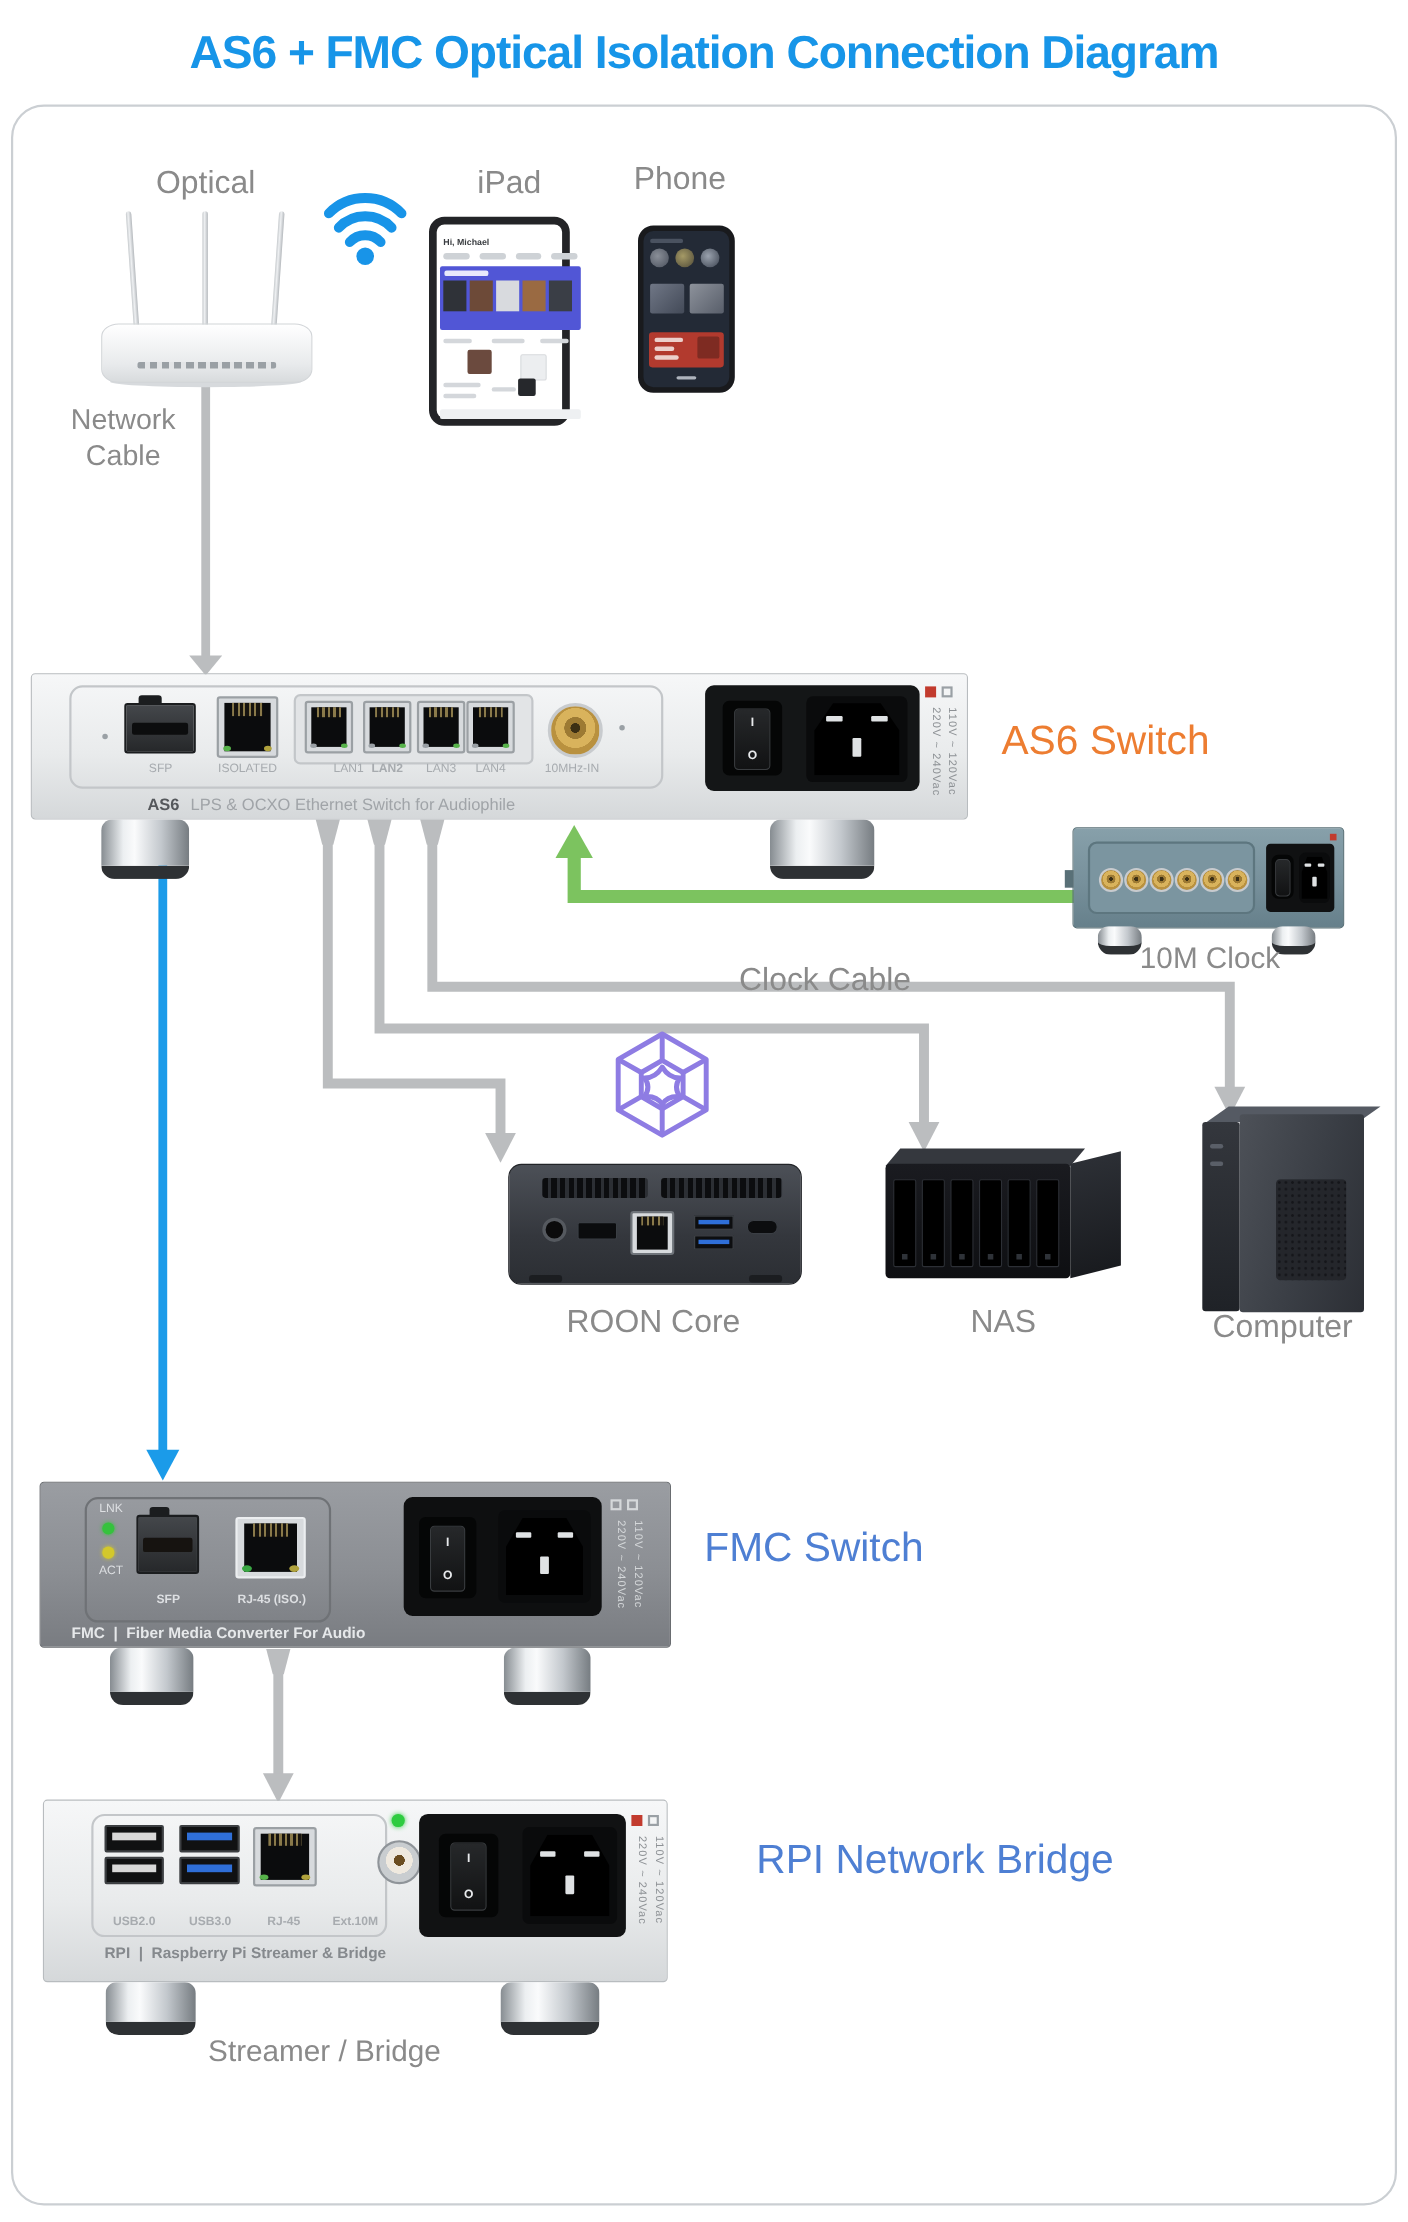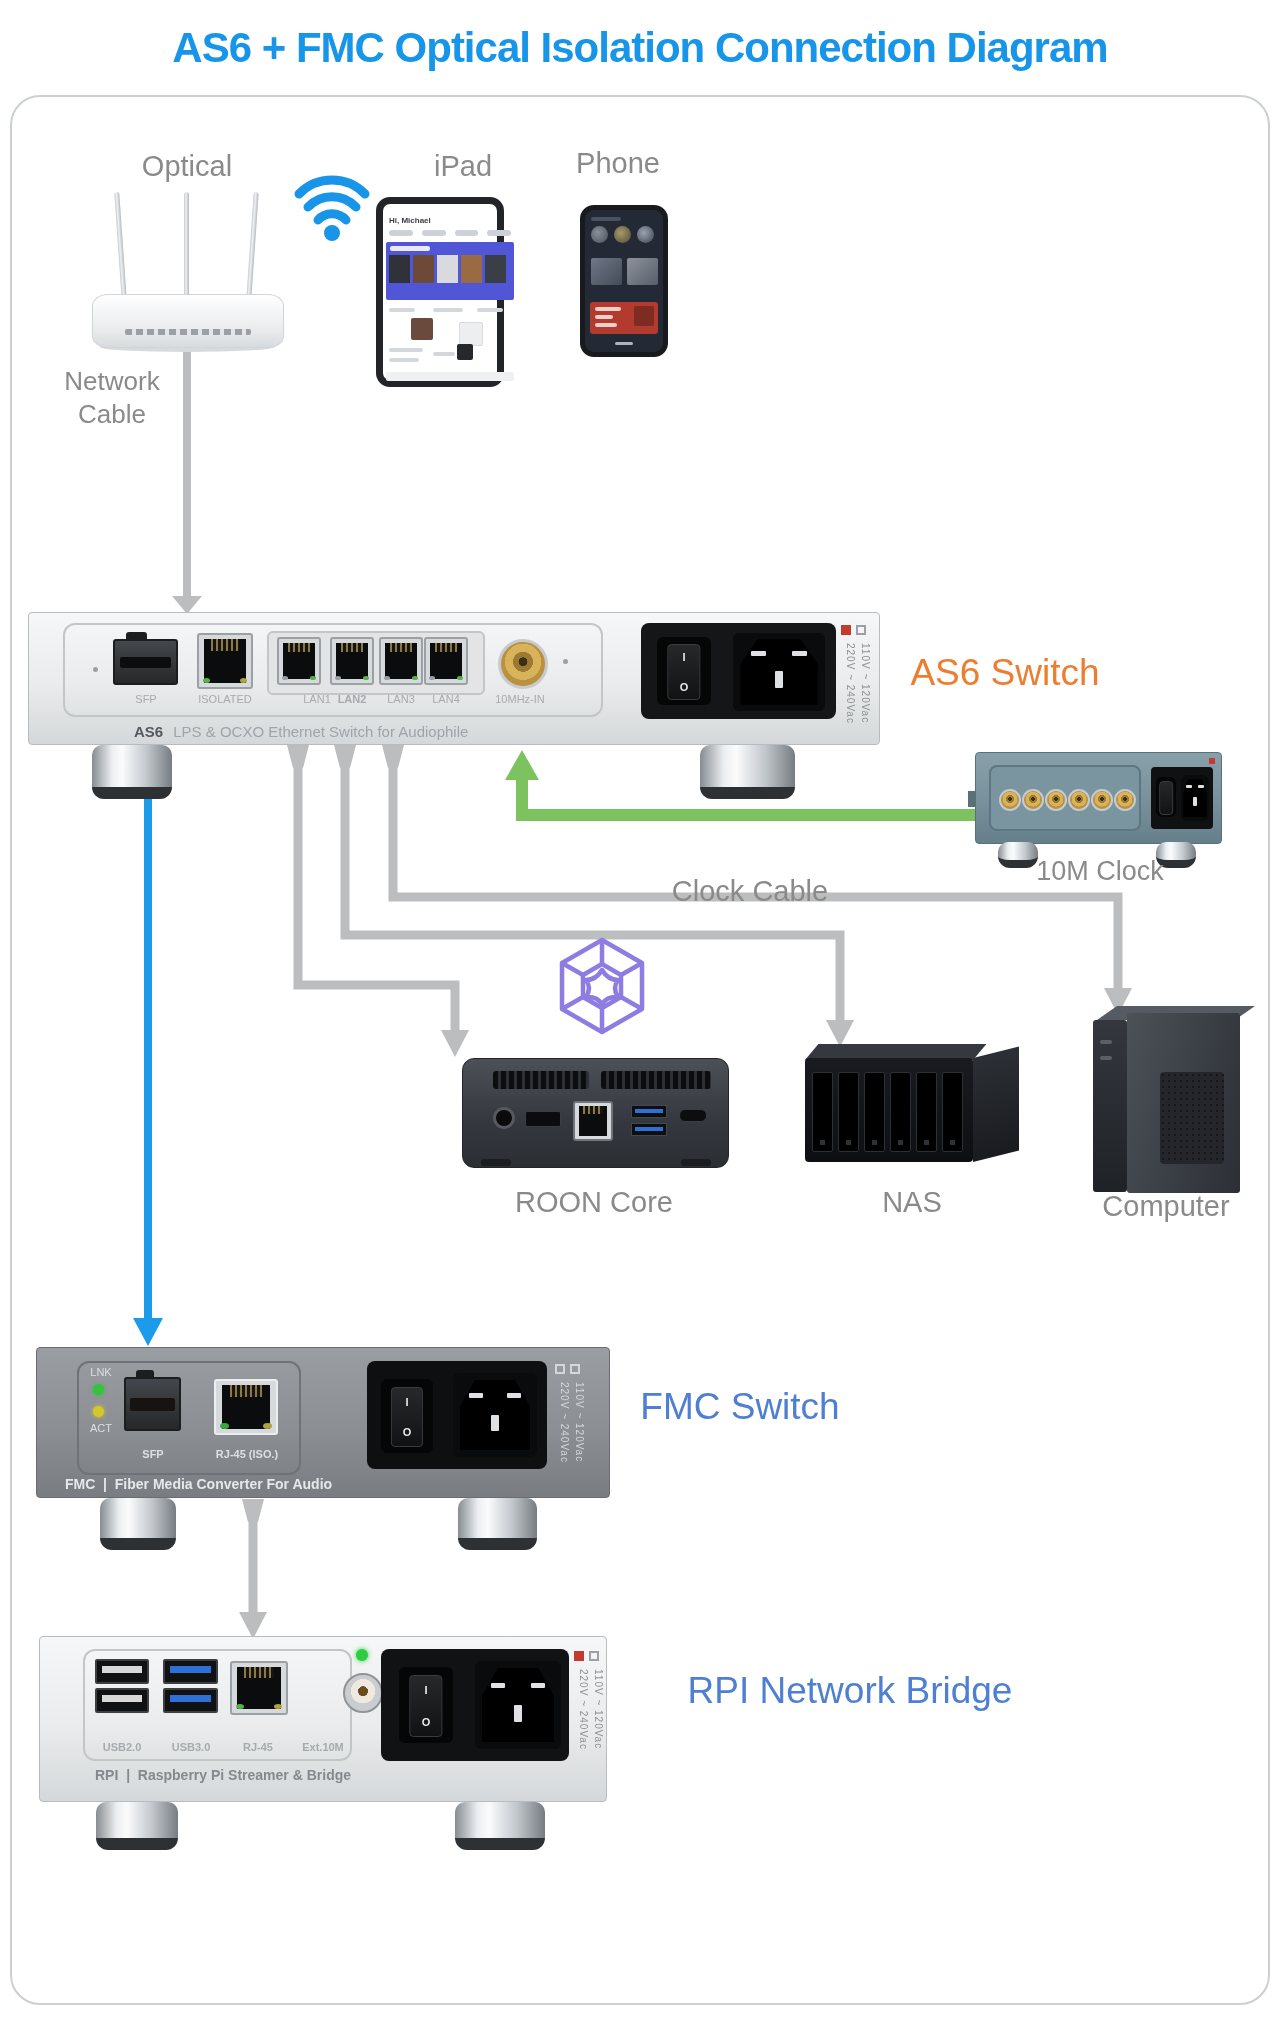--- a/index.html
+++ b/index.html
@@ -24,21 +24,21 @@
                border:1px solid #d2d5d8;border-radius:16px/12px;}
   .router-stripe{position:absolute;left:32px;top:34px;width:126px;height:6px;border-radius:2px;
                  background:repeating-linear-gradient(90deg,#9aa0a5 0 7px,#e3e5e7 7px 11px);}
   .router-base{position:absolute;left:8px;top:150px;width:174px;height:10px;border-radius:50%;
                background:#d7dadd;}
 
   
   .wifi{position:absolute;left:293px;top:170px;width:78px;height:72px;}
 
   
-  .ipad{position:absolute;left:376px;top:197px;width:128px;height:190px;background:#fff;
+  .ipad{position:absolute;left:390px;top:197px;width:128px;height:190px;background:#fff;
         border:7px solid #232427;border-radius:14px;box-sizing:border-box;}
   .ipad .greet{position:absolute;left:6px;top:12px;font-size:8px;font-weight:bold;color:#3a3d41;}
   .pillrow{position:absolute;left:6px;top:26px;width:122px;height:6px;display:flex;gap:9px;}
   .pillrow i{flex:1;background:#ced2d6;border-radius:3px;}
   .banner{position:absolute;left:3px;top:38px;width:128px;height:58px;background:#5156D6;border-radius:2px;}
   .banner .bh{position:absolute;left:4px;top:4px;width:40px;height:5px;background:#e8e9fb;border-radius:2px;}
   .thumbs{position:absolute;left:3px;top:13px;display:flex;gap:3px;}
   .thumbs i{width:21px;height:28px;display:block;}
   .ipad .rows{position:absolute;left:6px;top:104px;width:122px;height:58px;}
   .tbar{position:absolute;background:#d4d7db;height:4px;border-radius:2px;}
@@ -533,15 +533,16 @@
         <div>110V ~ 120Vac</div>
         <div>220V ~ 240Vac</div>
       </div>
     </div>
   </div>
   <div class="foot" style="left:96px;top:1802px;width:82px;height:48px;"></div>
   <div class="foot" style="left:455px;top:1802px;width:90px;height:48px;"></div>
   <div class="lbl lbl-blue" style="left:650px;top:1670px;width:400px;">RPI Network Bridge</div>
 
   <div class="lbl" style="left:135px;top:1848px;width:320px;font-size:27px;line-height:34px;">
+    <div>Streamer / Bridge</div>
   </div>
 
 </div>
 
 </body></html>

